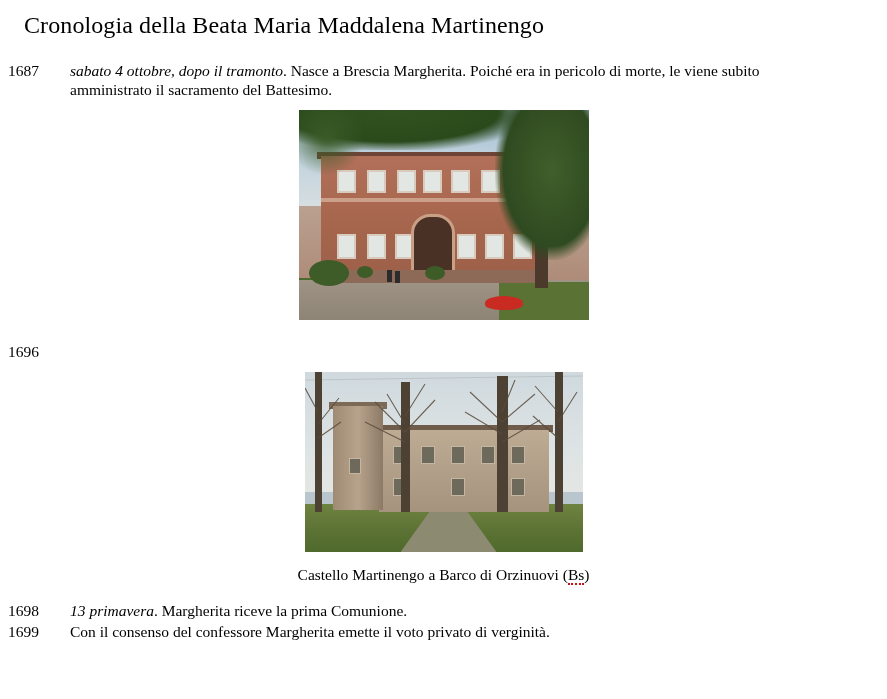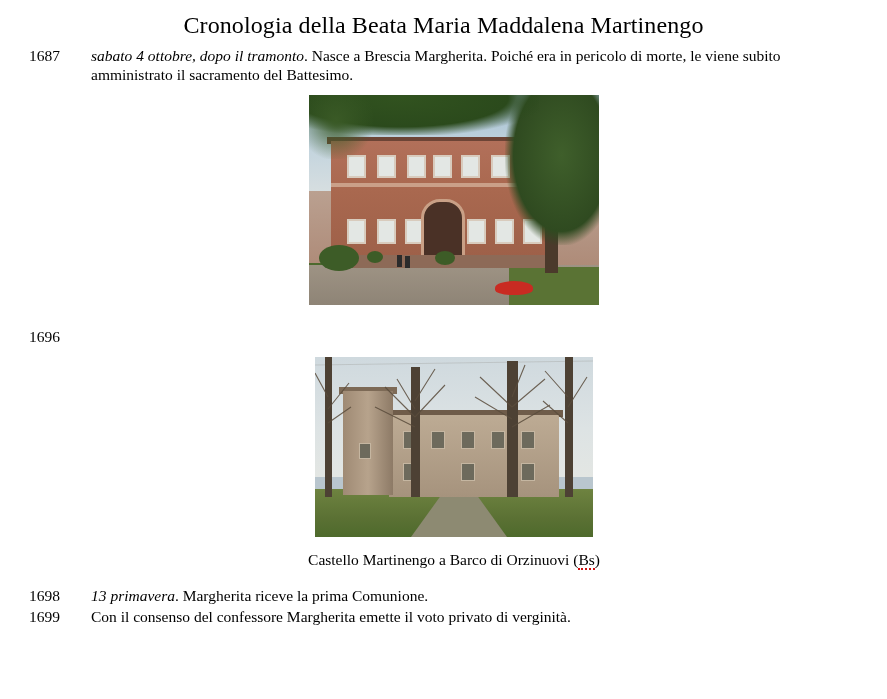--- a/index.html
+++ b/index.html
@@ -16,30 +16,28 @@
     position: relative;
   }
   .page {
     width: 887px;
     height: 699px;
     position: relative;
     box-sizing: border-box;
     padding: 0;
   }
   .doc-title {
-    text-align: center;
     font-size: 24px;
     font-weight: normal;
     margin: 12px 0 0 0;
     padding: 0 24px;
     letter-spacing: 0.1px;
   }
   .entries {
-    margin-top: 7px;
-    padding-left: 21px;
+    margin-top: 22px;
   }
   .entry {
     display: flex;
     align-items: flex-start;
     padding: 0 44px 0 8px;
     margin-bottom: 2px;
   }
   .entry-year {
     width: 62px;
     flex: 0 0 62px;

